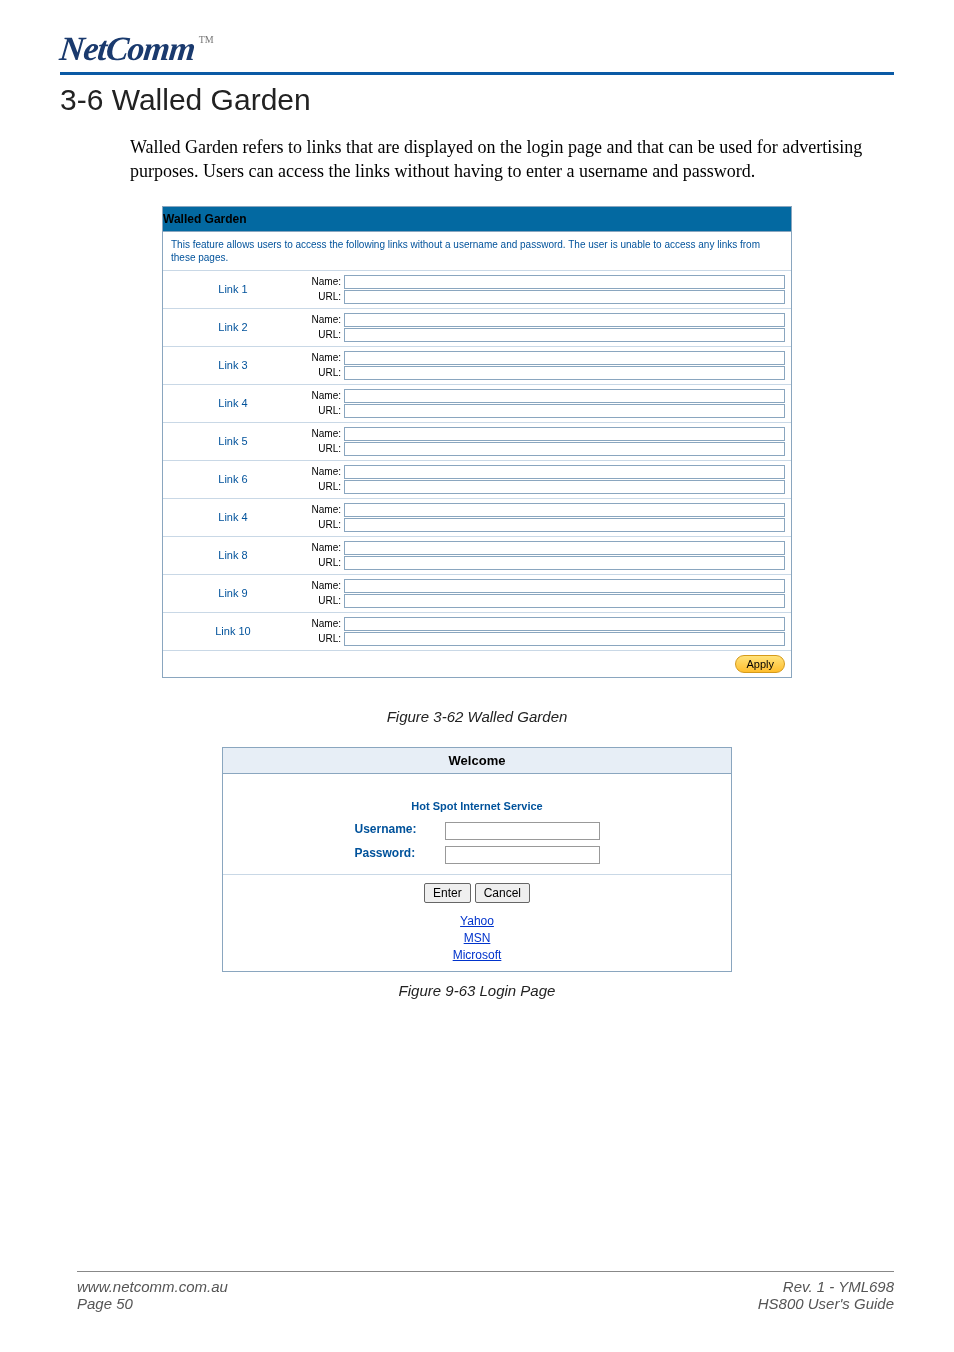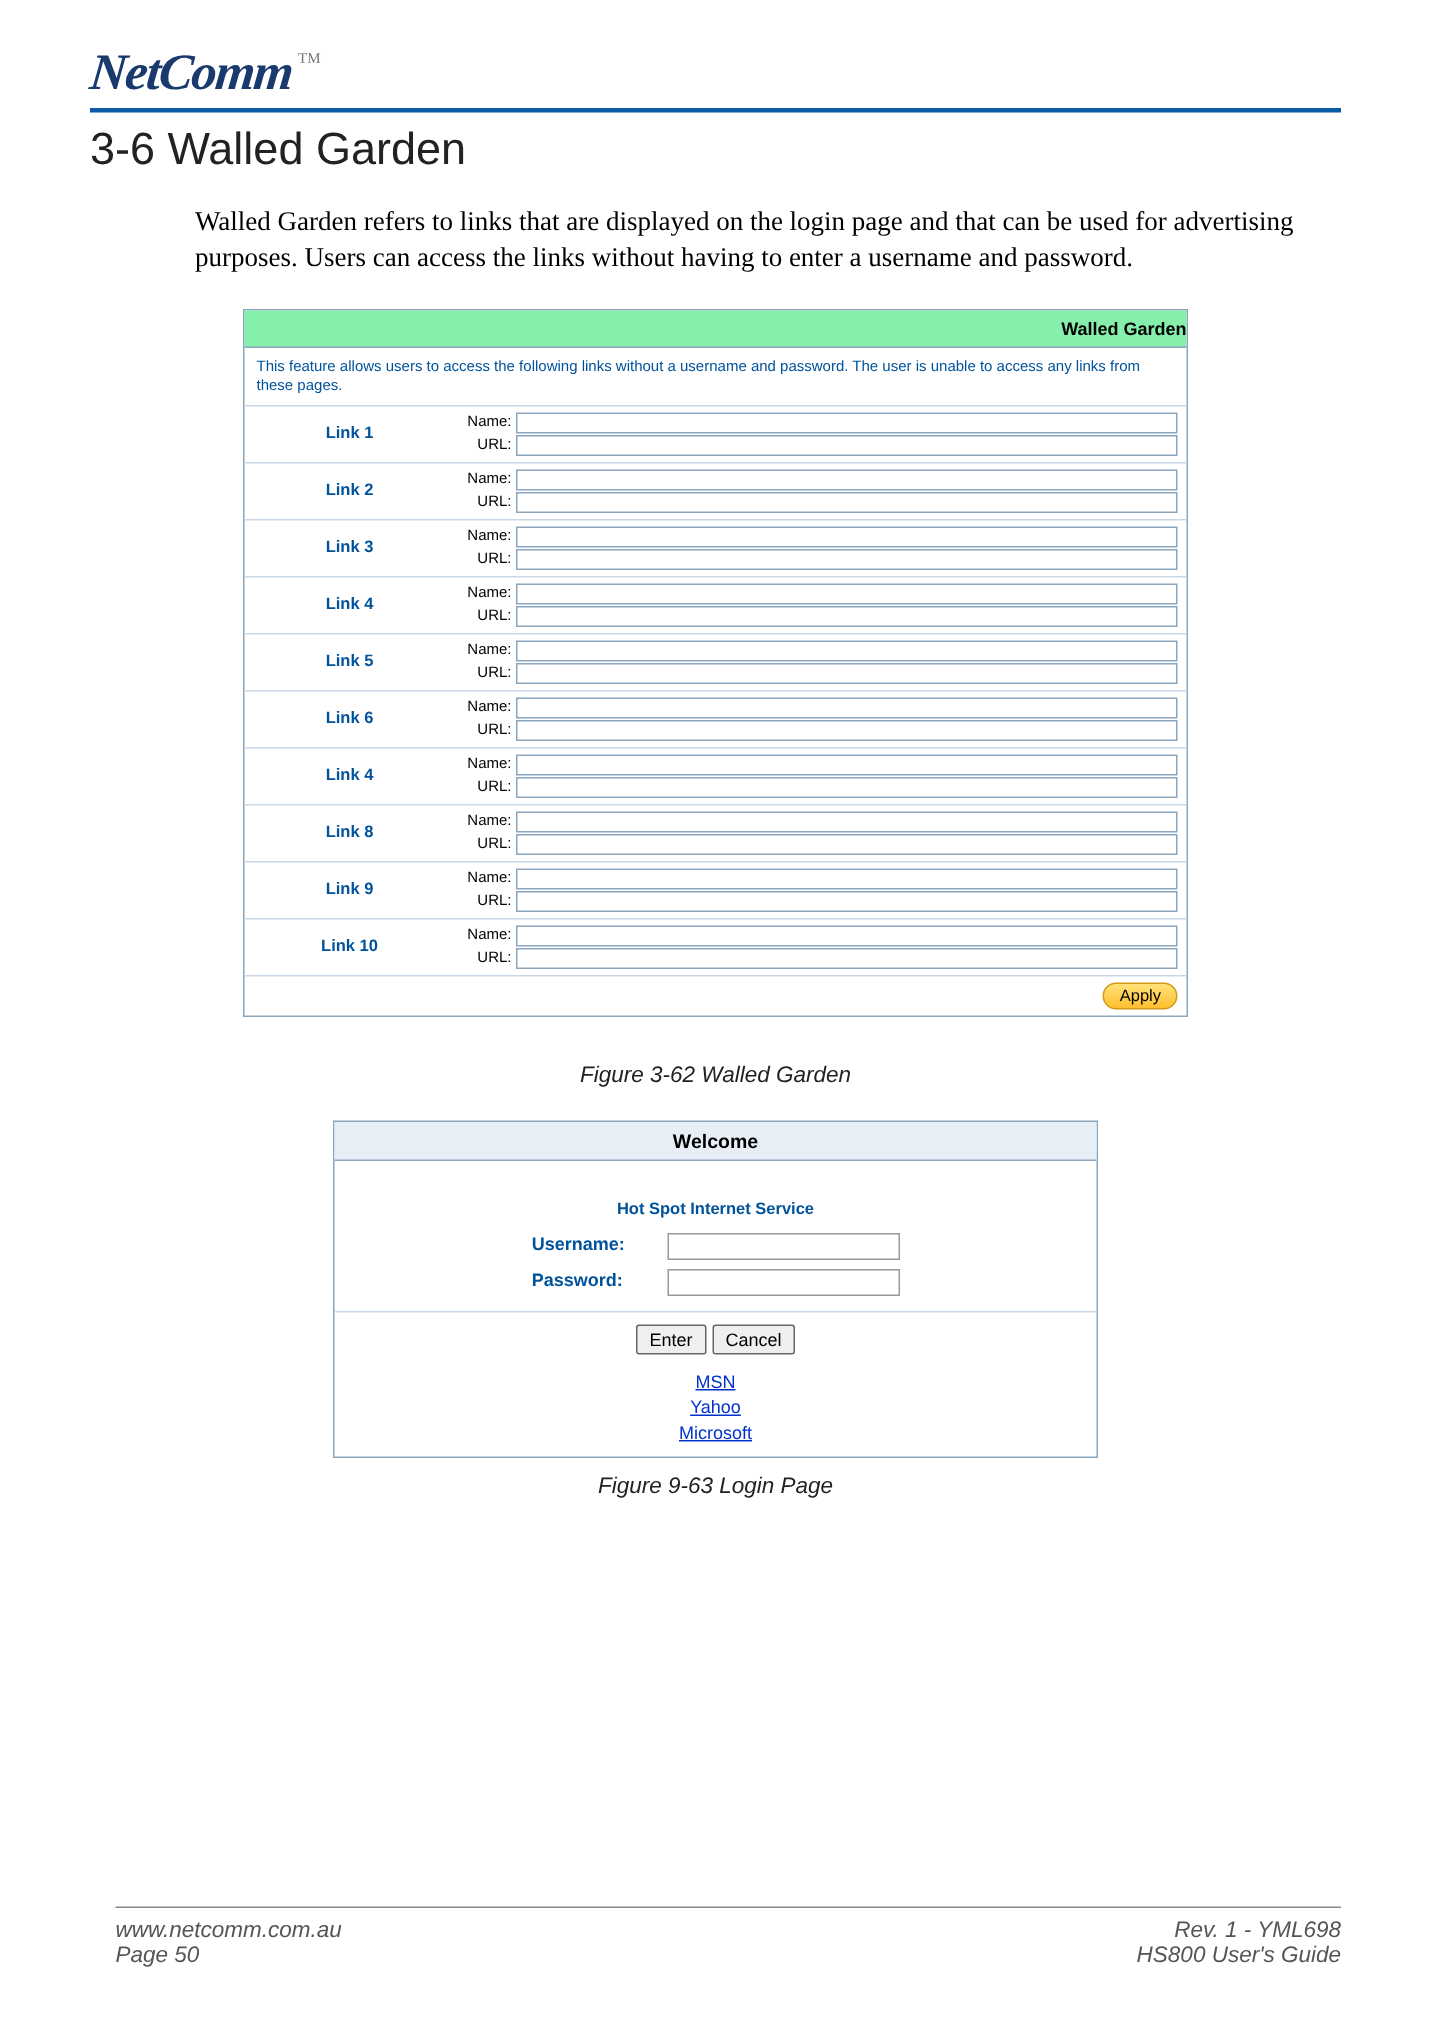--- a/index.html
+++ b/index.html
@@ -58,44 +58,44 @@
   
   .cfg-panel {
     width: 630px;
     margin: 0 auto 30px auto;
     border: 1px solid #8aa6bf;
     font-family: Arial, Helvetica, sans-serif;
     font-size: 11px;
     color: #00529b;
   }
   .cfg-title {
-    text-align: right;
+    text-align: left;
     font-weight: bold;
     color: #000;
     padding: 5px 0;
     border-bottom: 1px solid #8aa6bf;
-    background: #86efac;
+    background: #0369a1;
     font-size: 12px;
   }
   .cfg-desc {
     padding: 6px 8px;
     color: #00529b;
     font-size: 10px;
     line-height: 1.3;
   }
   .cfg-row {
     display: flex;
     border-top: 1px solid #c9d8e6;
   }
   .cfg-left {
     width: 140px;
     display: flex;
     align-items: center;
     justify-content: center;
-    font-weight: bold;
+    font-weight: normal;
     color: #00529b;
   }
   .cfg-right {
     flex: 1;
     padding: 3px 6px 3px 0;
   }
   .field-line {
     display: flex;
     align-items: center;
     gap: 3px;
@@ -410,22 +410,22 @@
       <div class="login-row">
         <span class="login-label">Password:</span>
         <input class="login-input" type="password" style="">
       </div>
     </div>
     <div class="login-buttons">
       <button class="login-btn">Enter</button>
       <button class="login-btn">Cancel</button>
     </div>
     <div class="ext-links">
+      <a href="#">Yahoo</a>
       <a href="#">MSN</a>
-      <a href="#">Yahoo</a>
       <a href="#">Microsoft</a>
     </div>
   </div>
 
   <div class="caption">Figure 9-63 Login Page</div>
 
   <div class="footer-wrap">
     <hr class="foot-rule">
     <div class="footer">
       <div class="col">

